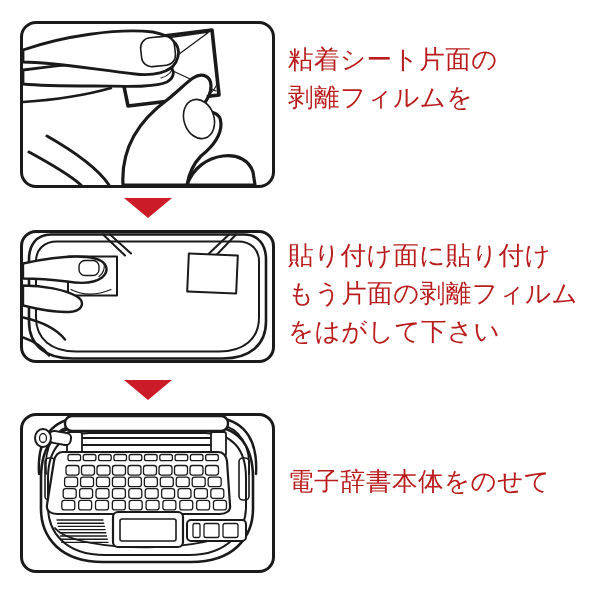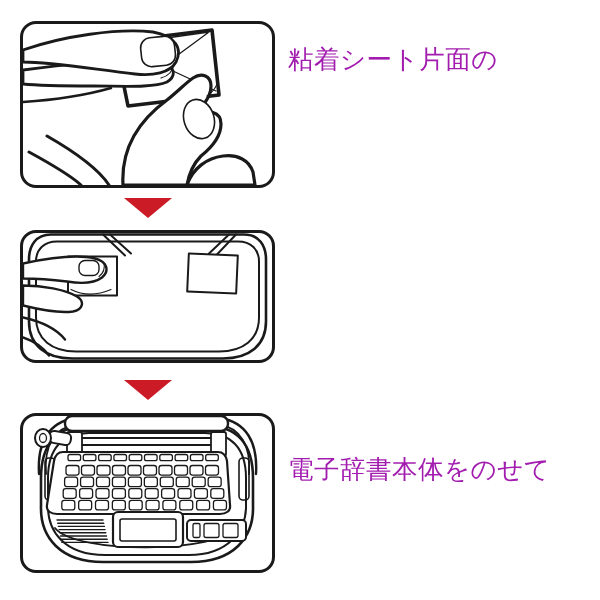--- a/index.html
+++ b/index.html
@@ -7,23 +7,23 @@
          font-family:"Liberation Sans",sans-serif;color:#1a1a1a;}
   .panel{position:absolute;left:20px;width:255px;border:3px solid #1a1a1a;border-radius:16px;
          box-sizing:border-box;overflow:hidden;background:#fff;}
   .panel svg{position:absolute;left:0;top:0;width:100%;height:100%;display:block;}
   .p1{top:21px;height:167px;}
   .p2{top:230px;height:133px;}
   .p3{top:413px;height:160px;}
   .arrow{position:absolute;left:124px;width:48px;height:20px;}
   .a1{top:198px;} .a2{top:380px;}
   .caption{position:absolute;left:288px;font-size:25.5px;line-height:38px;letter-spacing:.5px;
-           color:#a21caf;white-space:nowrap;font-weight:400;}
+           color:#b91c1c;white-space:nowrap;font-weight:400;}
   .caption span{display:block;}
-  .c1{top:40px;} .c2{top:236px;} .c3{top:450px;}
+  .c1{top:40px;} .c2{top:236px;} .c3{top:462px;}
   .art path,.art rect,.art ellipse,.art line,.art polyline{vector-effect:none;}
 </style>
 </head>
 <body>
 
 <div class="stage">
 
   <div class="panel p1">
     <svg class="art" viewBox="0 0 249 161" fill="none" stroke="#1a1a1a" stroke-linecap="round" stroke-linejoin="round">
 
@@ -49,20 +49,21 @@
       <path d="M184,72 C190,68 194,62 195,56" stroke-width="1.2"></path>
     </svg>
   </div>
 
   <svg class="arrow a1" viewBox="0 0 48 20">
     <polygon points="0,0 48,0 24,20" fill="#cb1b27"></polygon>
   </svg>
 
   <div class="caption c1">
     <span>粘着シート片面の</span>
+    <span>剥離フィルムを</span>
   </div>
 
   <div class="panel p2">
     <svg class="art" viewBox="0 0 249 126" fill="none" stroke="#1a1a1a" stroke-linecap="round" stroke-linejoin="round">
 
       <path d="M28,1 L221,1 C236,1 243,12 243,26 L243,88 C243,112 226,125 200,125 L49,125 C23,125 6,112 6,88 L6,26 C6,12 13,1 28,1 Z" stroke-width="2.6"></path>
       <path d="M34,8 L215,8 C228,8 236,16 236,28 L236,84 C236,106 220,118 196,118 L53,118 C29,118 13,106 13,84 L13,28 C13,16 21,8 34,8 Z" stroke-width="2"></path>
 
       <path d="M80,1 L102,22" stroke-width="2"></path>
       <path d="M87,1 L108,20" stroke-width="2"></path>
@@ -79,20 +80,25 @@
       <path d="M0,52 C20,52 42,56 54,63 C62,68 60,76 50,78 C36,80 16,76 0,72 Z" fill="#ffffff" stroke-width="2.4"></path>
       <path d="M0,84 C18,88 34,96 42,106" stroke-width="2.4"></path>
       <path d="M0,104 C12,108 20,114 26,122" stroke-width="2.4"></path>
     </svg>
   </div>
 
   <svg class="arrow a2" viewBox="0 0 48 20">
     <polygon points="0,0 48,0 24,20" fill="#cb1b27"></polygon>
   </svg>
 
+  <div class="caption c2">
+    <span>貼り付け面に貼り付け</span>
+    <span>もう片面の剥離フィルム</span>
+    <span>をはがして下さい</span>
+  </div>
 
   <div class="panel p3">
     <svg class="art" viewBox="0 0 249 154" fill="none" stroke="#1a1a1a" stroke-linecap="round" stroke-linejoin="round">
 
       <path d="M16,58 C14,26 26,6 52,2" stroke-width="2.4"></path>
       <path d="M23,58 C21,30 31,12 54,8" stroke-width="1.8"></path>
       <path d="M233,58 C235,26 223,6 197,2" stroke-width="2.4"></path>
       <path d="M226,58 C228,30 218,12 195,8" stroke-width="1.8"></path>
 
       <path d="M18,62 C18,28 34,10 64,10 L184,10 C214,10 230,28 230,62 L230,90 C231,122 210,146 168,146 L80,146 C38,146 17,122 18,90 Z" stroke-width="2.6"></path>

